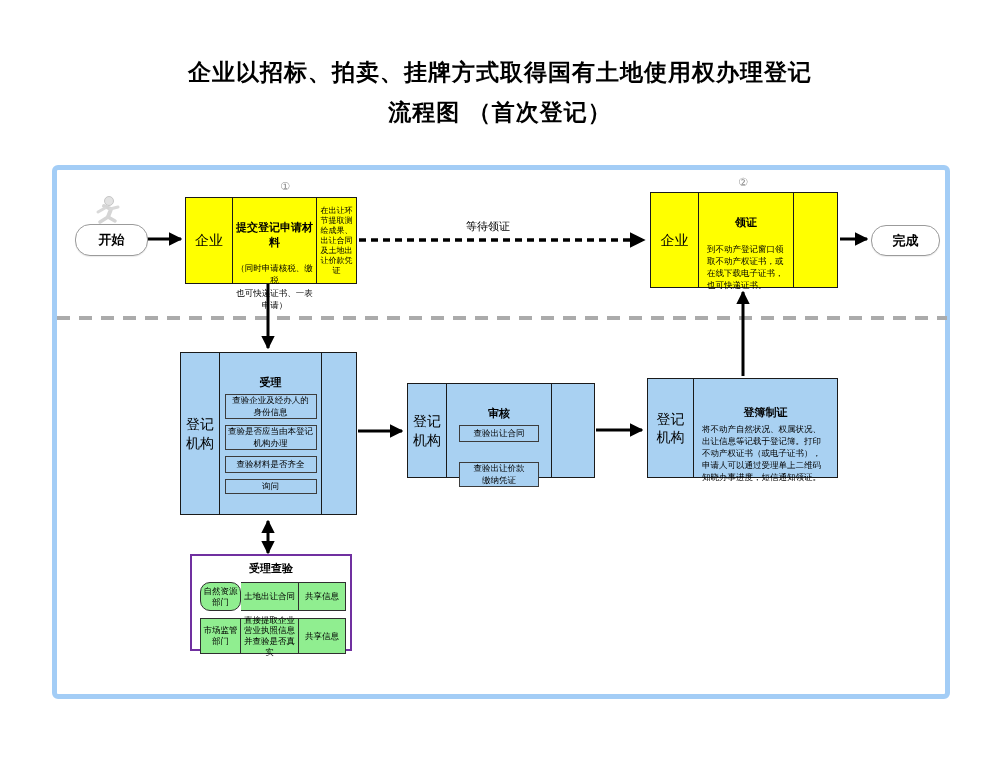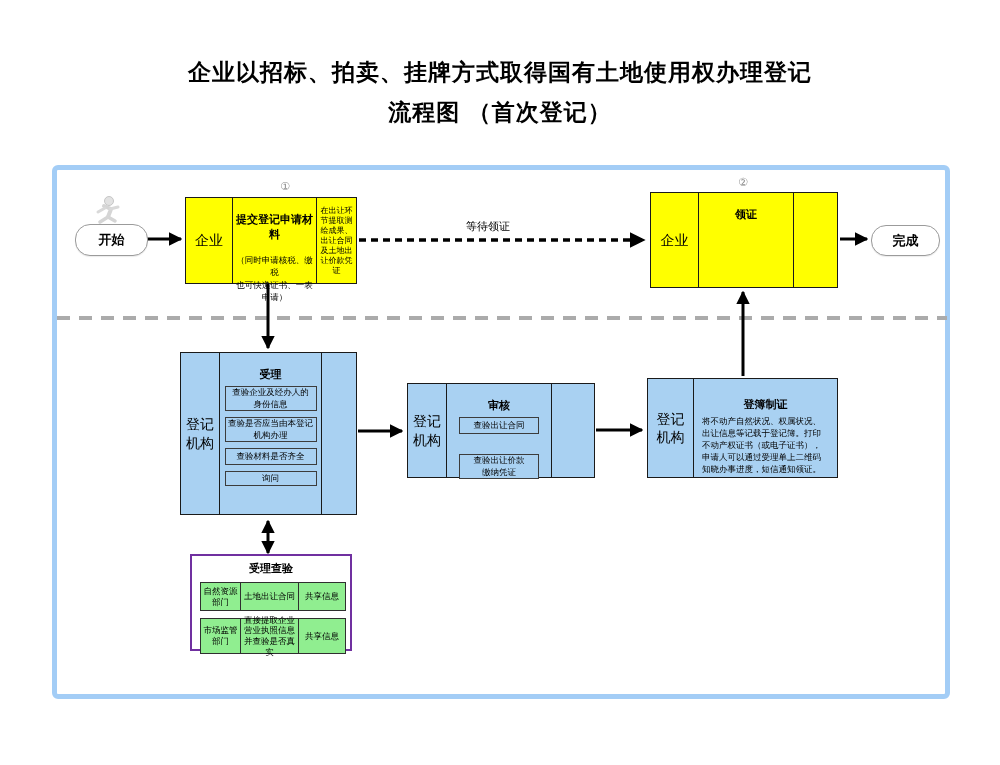--- a/index.html
+++ b/index.html
@@ -19,21 +19,21 @@
            font-size:13px;font-weight:600;box-shadow:0 1px 1px rgba(0,0,0,.08);}
 
   .marker{position:absolute;color:#8c8c8c;font-size:11px;}
 
   .node{position:absolute;display:flex;border:1px solid #1a1a1a;box-sizing:border-box;}
   .node.yellow{background:#ffff00;}
   .node.blue{background:#a9d1f2;}
   .cell{box-sizing:border-box;display:flex;flex-direction:column;align-items:center;justify-content:center;}
   .cell + .cell{border-left:1px solid #1a1a1a;}
   .actor{font-size:14px;text-align:right;line-height:1.3;flex:none;}
-  .main{flex:1;justify-content:flex-start;padding:12px 3px;}
+  .main{flex:1;justify-content:flex-start;padding:20px 3px;}
   .side{flex:none;font-size:8px;line-height:1.25;text-align:center;padding:1px;}
   .cell-title{font-weight:bold;font-size:11px;text-align:center;margin:2px 0 4px 0;}
   .cell-note{font-size:8.5px;text-align:center;line-height:1.45;margin-top:8px;}
   .cell-body{font-size:8.5px;text-align:left;line-height:1.4;padding:0 5px;}
   .pre{white-space:pre-line;}
 
   .substep{box-sizing:border-box;border:1px solid #3c3c3c;background:#a9d1f2;
            width:92px;margin:0 auto 6px auto;padding:2px 1px;
            font-size:8.5px;text-align:center;line-height:1.3;
            display:flex;align-items:center;justify-content:center;}
@@ -106,20 +106,21 @@
   </div>
 
   <div class="wait-label" style="left:466px;top:219px;">等待领证</div>
 
   <div class="marker" style="left:738px;top:176px;">②</div>
 
   <div class="node yellow" style="left:650px;top:192px;width:188px;height:96px;">
     <div class="cell actor" style="width:47px;">企业</div>
     <div class="cell main">
       <div class="cell-title">领证</div>
+      <div class="cell-body" style="margin-top:10px;">到不动产登记窗口领取不动产权证书，或在线下载电子证书，也可快递证书。</div>
     </div>
     <div class="cell" style="width:44px;"></div>
   </div>
 
   <div class="stadium" style="left:871px;top:225px;width:67px;height:29px;">
     <span>完成</span>
   </div>
 
   <div class="node blue" style="left:180px;top:352px;width:177px;height:163px;">
     <div class="cell actor pre" style="width:38px;">登记
@@ -153,21 +154,21 @@
 机构</div>
     <div class="cell main">
       <div class="cell-title" style="margin-top:6px;">登簿制证</div>
       <div class="cell-body">将不动产自然状况、权属状况、出让信息等记载于登记簿。打印不动产权证书（或电子证书），申请人可以通过受理单上二维码知晓办事进度，短信通知领证。</div>
     </div>
   </div>
 
   <div class="verify">
     <div class="verify-title">受理查验</div>
     <div class="vrow" style="margin-top:6px;">
-      <div class="gcell" style="width:41px;height:29px;">自然资源部门</div>
+      <div class="gcell" style="width:41px;height:29px;border-radius:10px;">自然资源部门</div>
       <div class="gcell" style="width:58px;height:29px;">土地出让合同</div>
       <div class="gcell" style="width:47px;height:29px;">共享信息</div>
     </div>
     <div class="vrow" style="margin-top:7px;">
       <div class="gcell" style="width:41px;height:36px;">市场监管部门</div>
       <div class="gcell" style="width:58px;height:36px;">直接提取企业营业执照信息并查验是否真实</div>
       <div class="gcell" style="width:47px;height:36px;">共享信息</div>
     </div>
   </div>
 

